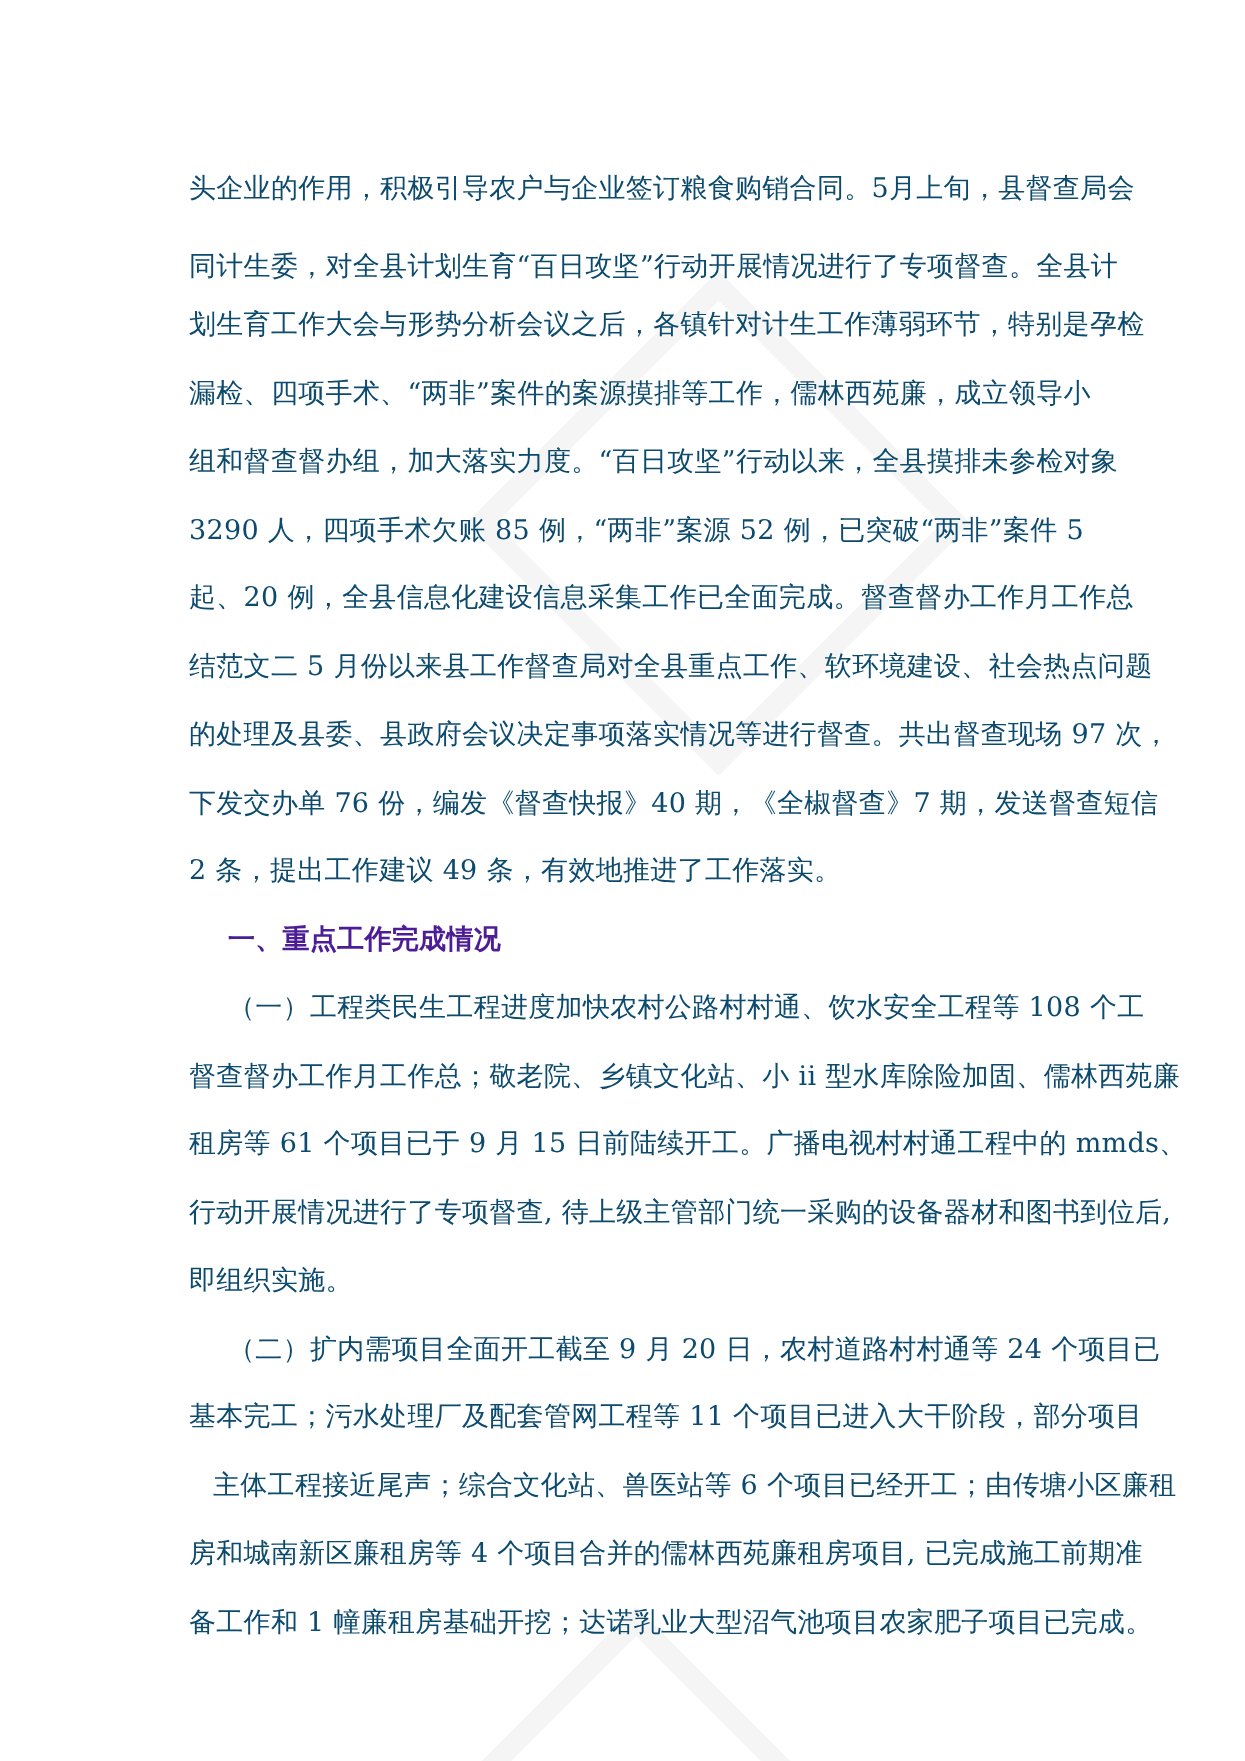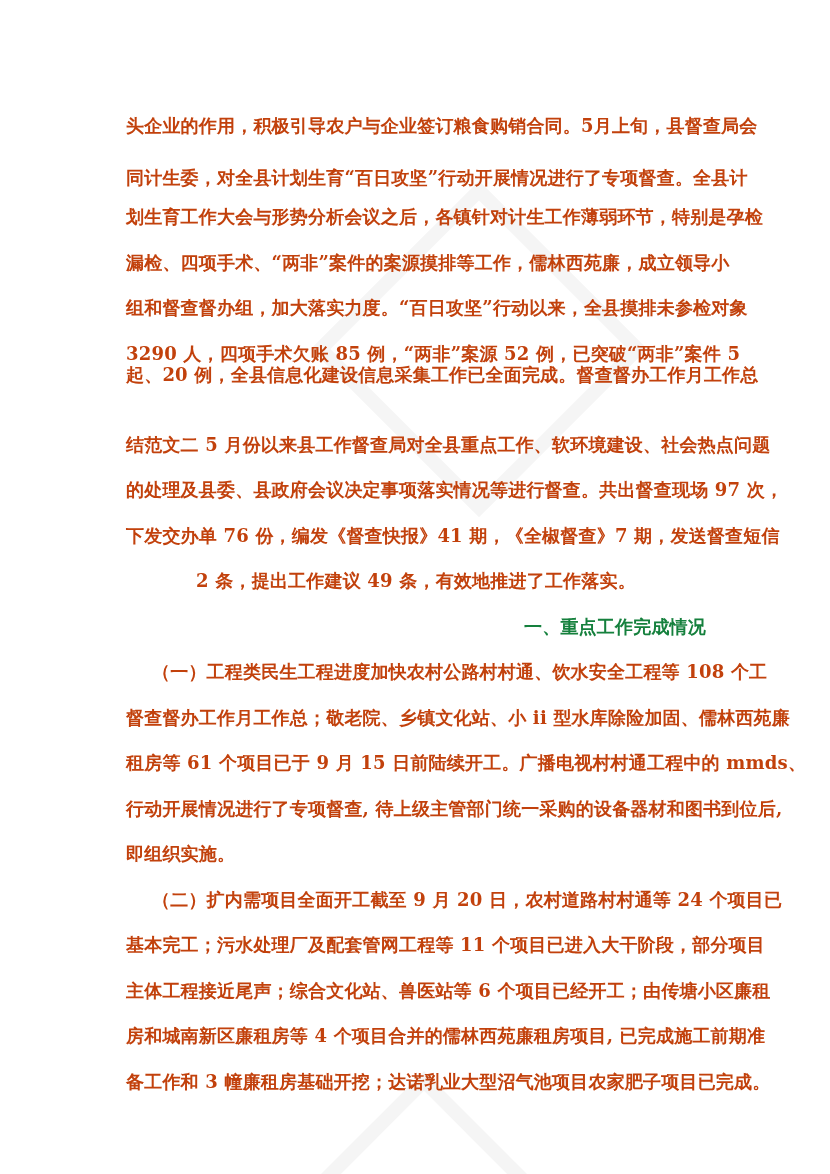--- a/index.html
+++ b/index.html
@@ -4,27 +4,27 @@
 <style>
   html, body { margin: 0; padding: 0; background: #ffffff; }
   body { width: 830px; height: 1174px; position: relative; overflow: hidden; }
   .page {
     position: absolute; left: 0; top: 0; width: 830px; height: 1174px;
     background: #ffffff;
   }
   .line {
     position: absolute; left: 126px; width: 580px;
     font-family: "DejaVu Serif", "Liberation Serif", serif;
-    font-size: 18px; line-height: 22px; color: #c2410c;
-    white-space: nowrap; letter-spacing: 0.2px; font-weight: bold;
+    font-size: 18px; line-height: 22px; color: #0c4a6e;
+    white-space: nowrap; letter-spacing: 0.2px;
   }
   .line.justify { text-align: justify; text-align-last: justify; }
   .heading {
     font-family: "DejaVu Sans", "Liberation Sans", sans-serif;
-    font-weight: bold; color: #15803d; text-align: right;
+    font-weight: bold; color: #4c1d95;
   }
   .watermark {
     position: absolute; pointer-events: none;
     border: 14px solid rgba(200,200,200,0.18);
     transform: rotate(45deg);
   }
   .wm1 { left: 360px; top: 230px; width: 210px; height: 210px; }
   .wm2 { left: 330px; top: 1110px; width: 160px; height: 160px; }
 </style>
 </head>
@@ -33,30 +33,30 @@
 <div class="page">
   <div class="watermark wm1"></div>
   <div class="watermark wm2"></div>
   <div id="lines">
       <div class="line justify" style="top: 115px;">头企业的作用，积极引导农户与企业签订粮食购销合同。5月上旬，县督查局会</div>
       <div class="line justify" style="top: 167px;">同计生委，对全县计划生育“百日攻坚”行动开展情况进行了专项督查。全县计</div>
       <div class="line justify" style="top: 206px;">划生育工作大会与形势分析会议之后，各镇针对计生工作薄弱环节，特别是孕检</div>
       <div class="line justify" style="top: 252px;">漏检、四项手术、“两非”案件的案源摸排等工作，儒林西苑廉，成立领导小</div>
       <div class="line justify" style="top: 297px;">组和督查督办组，加大落实力度。“百日攻坚”行动以来，全县摸排未参检对象</div>
       <div class="line justify" style="top: 343px;">3290 人，四项手术欠账 85 例，“两非”案源 52 例，已突破“两非”案件 5</div>
-      <div class="line justify" style="top: 364px;">起、20 例，全县信息化建设信息采集工作已全面完成。督查督办工作月工作总</div>
+      <div class="line justify" style="top: 388px;">起、20 例，全县信息化建设信息采集工作已全面完成。督查督办工作月工作总</div>
       <div class="line justify" style="top: 434px;">结范文二 5 月份以来县工作督查局对全县重点工作、软环境建设、社会热点问题</div>
       <div class="line justify" style="top: 479px;">的处理及县委、县政府会议决定事项落实情况等进行督查。共出督查现场 97 次，</div>
-      <div class="line justify" style="top: 525px;">下发交办单 76 份，编发《督查快报》41 期，《全椒督查》7 期，发送督查短信</div>
-      <div class="line" style="top: 570px; text-align: center;">2 条，提出工作建议 49 条，有效地推进了工作落实。</div>
+      <div class="line justify" style="top: 525px;">下发交办单 76 份，编发《督查快报》40 期，《全椒督查》7 期，发送督查短信</div>
+      <div class="line" style="top: 570px;">2 条，提出工作建议 49 条，有效地推进了工作落实。</div>
       <div class="line heading" style="top: 616px; left: 152px; width: 554px;">一、重点工作完成情况</div>
       <div class="line justify" style="top: 661px; left: 152px; width: 554px;">（一）工程类民生工程进度加快农村公路村村通、饮水安全工程等 108 个工</div>
       <div class="line justify" style="top: 707px;">督查督办工作月工作总；敬老院、乡镇文化站、小 ii 型水库除险加固、儒林西苑廉</div>
       <div class="line justify" style="top: 752px;">租房等 61 个项目已于 9 月 15 日前陆续开工。广播电视村村通工程中的 mmds、</div>
       <div class="line justify" style="top: 798px;">行动开展情况进行了专项督查, 待上级主管部门统一采购的设备器材和图书到位后,</div>
       <div class="line" style="top: 843px;">即组织实施。</div>
       <div class="line justify" style="top: 889px; left: 152px; width: 554px;">（二）扩内需项目全面开工截至 9 月 20 日，农村道路村村通等 24 个项目已</div>
       <div class="line justify" style="top: 934px;">基本完工；污水处理厂及配套管网工程等 11 个项目已进入大干阶段，部分项目</div>
-      <div class="line justify" style="top: 980px;">主体工程接近尾声；综合文化站、兽医站等 6 个项目已经开工；由传塘小区廉租</div>
+      <div class="line justify" style="top: 980px; margin-left: 16px;">主体工程接近尾声；综合文化站、兽医站等 6 个项目已经开工；由传塘小区廉租</div>
       <div class="line justify" style="top: 1025px;">房和城南新区廉租房等 4 个项目合并的儒林西苑廉租房项目, 已完成施工前期准</div>
-      <div class="line justify" style="top: 1071px;">备工作和 3 幢廉租房基础开挖；达诺乳业大型沼气池项目农家肥子项目已完成。</div>
+      <div class="line justify" style="top: 1071px;">备工作和 1 幢廉租房基础开挖；达诺乳业大型沼气池项目农家肥子项目已完成。</div>
     </div>
 </div>
 
 </body></html>

